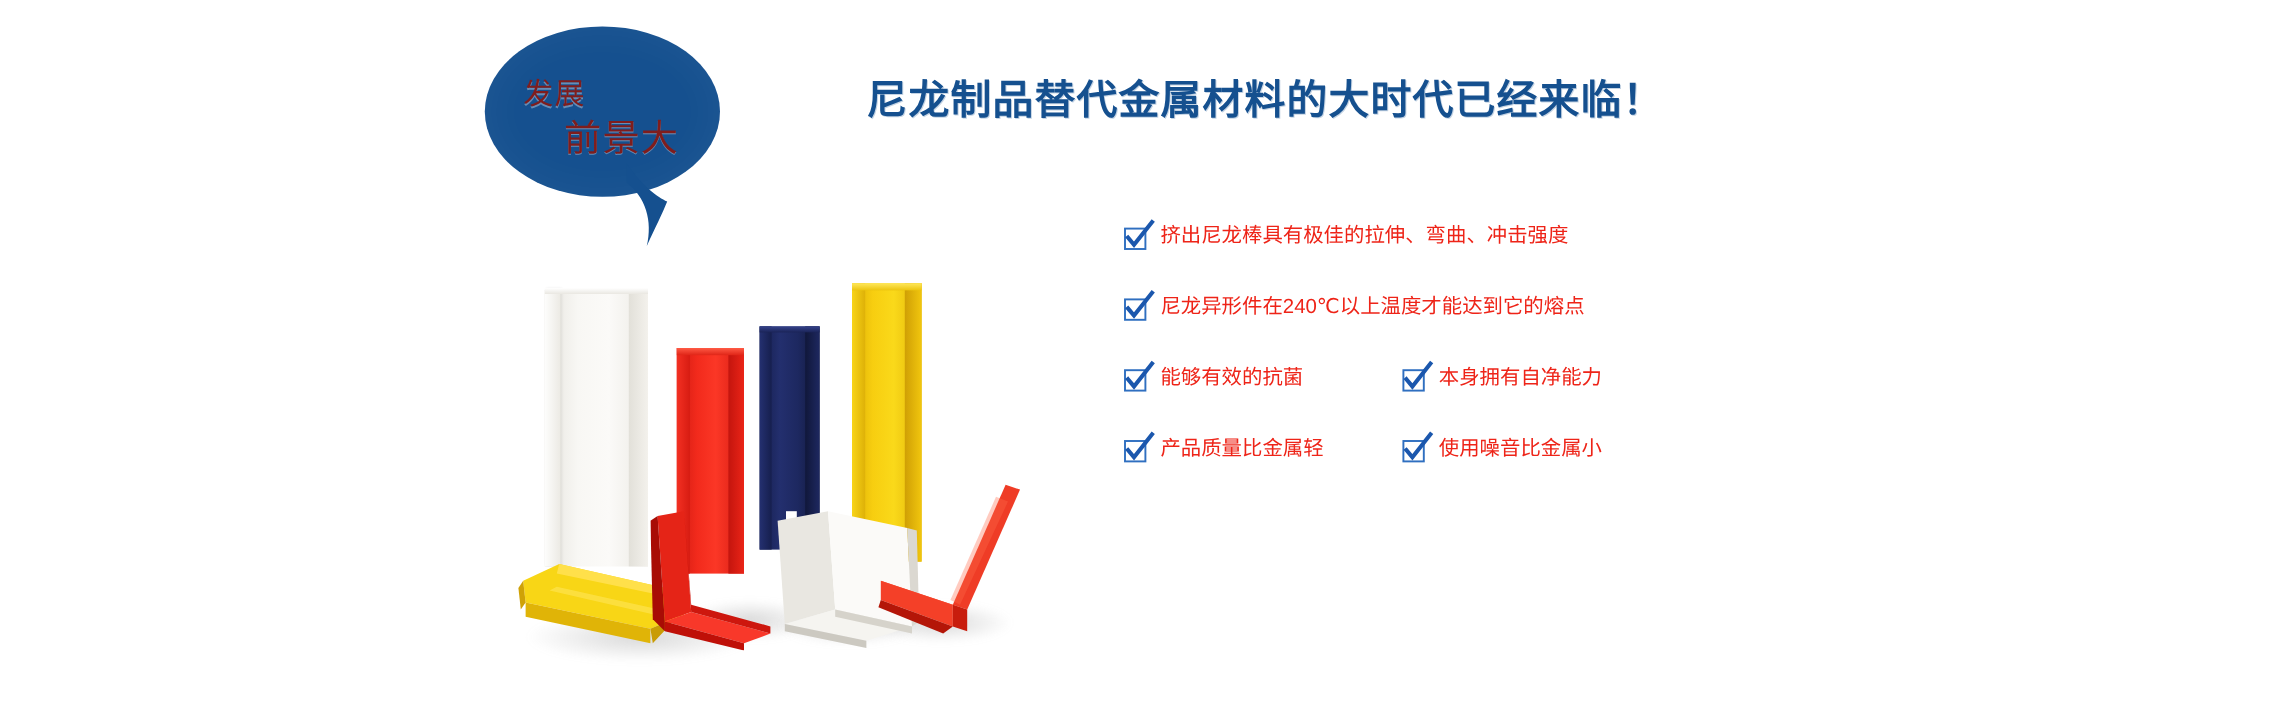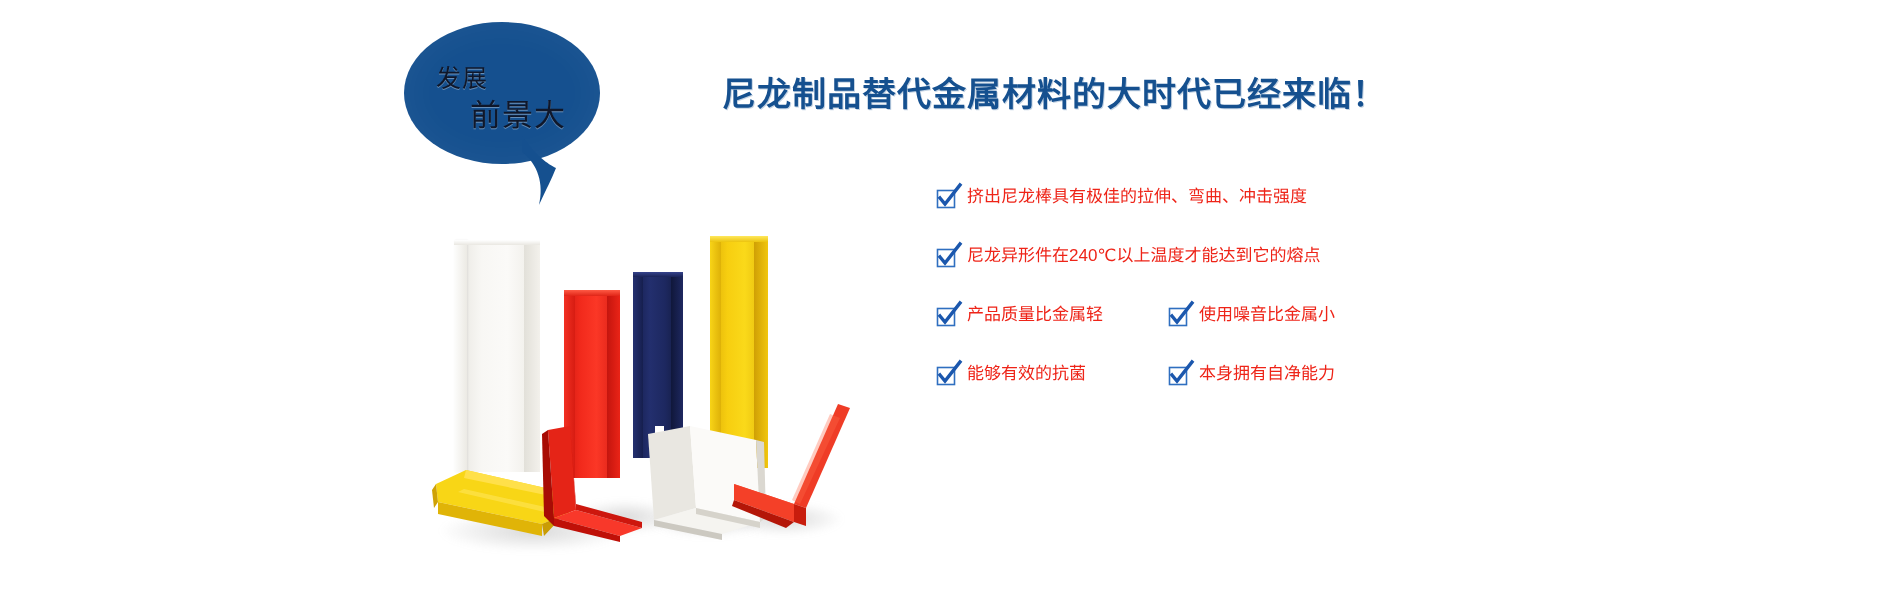--- a/index.html
+++ b/index.html
@@ -17,30 +17,30 @@
   .bubble{
     position:absolute;left:0;top:0;width:196px;height:142px;
     background:#15508f;border-radius:50% / 50%;
     box-shadow:inset 0 0 40px rgba(255,255,255,.05);
   }
   .bubble-tail{
     position:absolute;left:118px;top:112px;width:46px;height:72px;
   }
   .bubble-tail svg{display:block;}
   .bubble-line{
-    position:absolute;color:#0f172a;white-space:nowrap;
+    position:absolute;color:#7f1d1d;white-space:nowrap;
     font-weight:400;letter-spacing:1px;
     text-shadow:0 1px 0 rgba(255,255,255,.35);
   }
   .bubble-line-1{left:32px;top:36px;font-size:25px;}
   .bubble-line-2{left:66px;top:68px;font-size:31px;}
 
   
   .headline{
-    position:absolute;left:722px;top:67px;
+    position:absolute;left:722px;top:56px;
     font-size:34px;font-weight:bold;color:#15508f;
     letter-spacing:1px;white-space:nowrap;
     text-shadow:1px 1px 0 rgba(21,80,143,.25);
     text-align:center;
   }
 
   
   .features{position:absolute;left:938px;top:186px;width:560px;}
   .feature-row{position:relative;height:59px;}
   .feature{
@@ -209,50 +209,50 @@
 
 
     <div class="feature-row">
       <div class="feature col-a">
         <span class="chk">
           <svg width="26" height="26" viewBox="0 0 26 26" aria-hidden="true">
             <rect x="1.5" y="7.5" width="17" height="17" fill="#ffffff" stroke="#2f6fc0" stroke-width="1.6"></rect>
             <path d="M4,15 L9,21 L24,2" fill="none" stroke="#1b57ad" stroke-width="3.4" stroke-linecap="square"></path>
           </svg>
         </span>
+        <span class="feature-text">能够有效的抗菌</span>
+      </div>
+      <div class="feature col-b">
+        <span class="chk">
+          <svg width="26" height="26" viewBox="0 0 26 26" aria-hidden="true">
+            <rect x="1.5" y="7.5" width="17" height="17" fill="#ffffff" stroke="#2f6fc0" stroke-width="1.6"></rect>
+            <path d="M4,15 L9,21 L24,2" fill="none" stroke="#1b57ad" stroke-width="3.4" stroke-linecap="square"></path>
+          </svg>
+        </span>
+        <span class="feature-text">本身拥有自净能力</span>
+      </div>
+    </div>
+
+    <div class="feature-row">
+      <div class="feature col-a">
+        <span class="chk">
+          <svg width="26" height="26" viewBox="0 0 26 26" aria-hidden="true">
+            <rect x="1.5" y="7.5" width="17" height="17" fill="#ffffff" stroke="#2f6fc0" stroke-width="1.6"></rect>
+            <path d="M4,15 L9,21 L24,2" fill="none" stroke="#1b57ad" stroke-width="3.4" stroke-linecap="square"></path>
+          </svg>
+        </span>
         <span class="feature-text">产品质量比金属轻</span>
       </div>
       <div class="feature col-b">
         <span class="chk">
           <svg width="26" height="26" viewBox="0 0 26 26" aria-hidden="true">
             <rect x="1.5" y="7.5" width="17" height="17" fill="#ffffff" stroke="#2f6fc0" stroke-width="1.6"></rect>
             <path d="M4,15 L9,21 L24,2" fill="none" stroke="#1b57ad" stroke-width="3.4" stroke-linecap="square"></path>
           </svg>
         </span>
         <span class="feature-text">使用噪音比金属小</span>
       </div>
     </div>
 
-    <div class="feature-row">
-      <div class="feature col-a">
-        <span class="chk">
-          <svg width="26" height="26" viewBox="0 0 26 26" aria-hidden="true">
-            <rect x="1.5" y="7.5" width="17" height="17" fill="#ffffff" stroke="#2f6fc0" stroke-width="1.6"></rect>
-            <path d="M4,15 L9,21 L24,2" fill="none" stroke="#1b57ad" stroke-width="3.4" stroke-linecap="square"></path>
-          </svg>
-        </span>
-        <span class="feature-text">能够有效的抗菌</span>
-      </div>
-      <div class="feature col-b">
-        <span class="chk">
-          <svg width="26" height="26" viewBox="0 0 26 26" aria-hidden="true">
-            <rect x="1.5" y="7.5" width="17" height="17" fill="#ffffff" stroke="#2f6fc0" stroke-width="1.6"></rect>
-            <path d="M4,15 L9,21 L24,2" fill="none" stroke="#1b57ad" stroke-width="3.4" stroke-linecap="square"></path>
-          </svg>
-        </span>
-        <span class="feature-text">本身拥有自净能力</span>
-      </div>
-    </div>
-
 
   </div>
 
 </div>
 
 </body></html>

